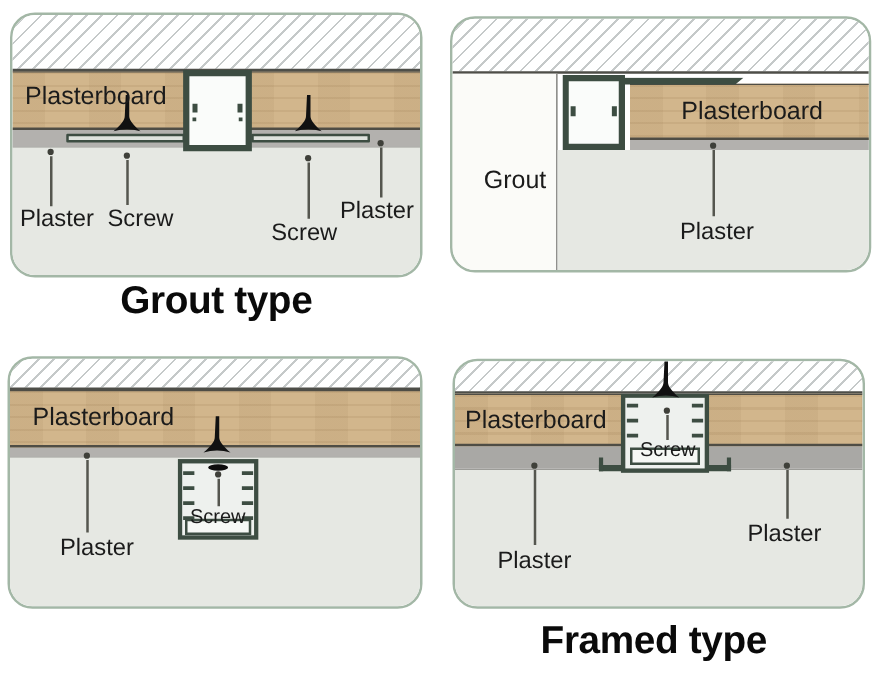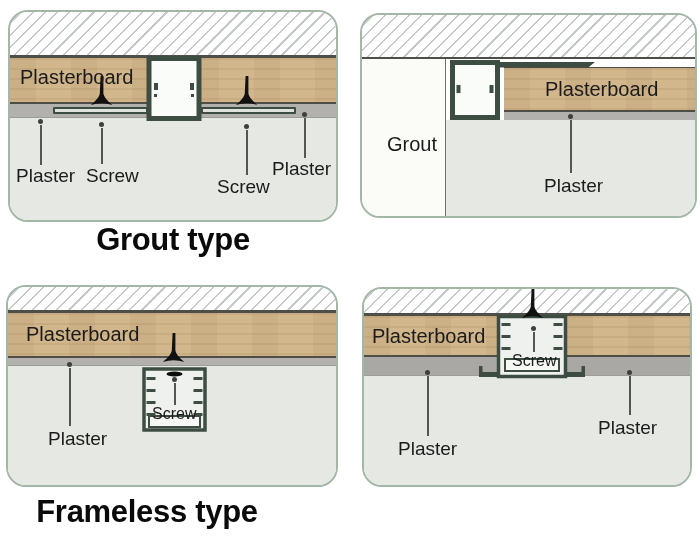--- a/index.html
+++ b/index.html
@@ -135,21 +135,20 @@
       <ellipse cx="32.5" cy="7" rx="8" ry="2.6" fill="#0d0d0d"></ellipse>
     </svg>
     <div class="dot" style="left:164px;top:90px;"></div>
     <div class="lead" style="left:166px;top:96px;height:22px;"></div>
     <div class="lbl small" style="left:144px;top:118px;">Screw</div>
     <div class="dot" style="left:59px;top:75px;"></div>
     <div class="lead" style="left:61px;top:81px;height:58px;"></div>
     <div class="lbl" style="left:40px;top:141px;">Plaster</div>
     <div class="lbl board-lbl" style="left:18px;top:36px;">Plasterboard</div>
   </div>
-  <div class="title" style="left:147px;top:494px;">Frameless type</div>
 
   <div class="panel" style="left:362px;top:287px;width:330px;height:200px;">
     <div class="hatch" style="height:26px;"></div>
     <div class="bodyfill" style="left:0;top:86px;width:326px;height:110px;"></div>
     <div class="skim" style="left:0;top:68px;width:133px;height:18px;background:var(--skim-dark);"></div>
     <div class="skim" style="left:203px;top:68px;width:123px;height:18px;background:var(--skim-dark);"></div>
     <div class="board" style="left:0;top:26px;width:133px;height:42px;"></div>
     <div class="board" style="left:203px;top:26px;width:123px;height:42px;"></div>
     <svg style="left:115px;top:26px;" width="106" height="66" viewBox="0 0 106 66">
       <rect x="0" y="57" width="22" height="5" fill="#3d4d42"></rect>
@@ -172,14 +171,15 @@
     <div class="lead" style="left:169px;top:43px;height:20px;"></div>
     <div class="lbl small" style="left:148px;top:63px;">Screw</div>
     <div class="dot" style="left:61px;top:81px;"></div>
     <div class="lead" style="left:63px;top:87px;height:60px;"></div>
     <div class="lbl" style="left:34px;top:149px;">Plaster</div>
     <div class="dot" style="left:263px;top:81px;"></div>
     <div class="lead" style="left:265px;top:87px;height:39px;"></div>
     <div class="lbl" style="left:234px;top:128px;">Plaster</div>
     <div class="lbl board-lbl" style="left:8px;top:36px;">Plasterboard</div>
   </div>
+  <div class="title" style="left:523px;top:494px;">Framed type</div>
 
 </div>
 
 </body></html>

